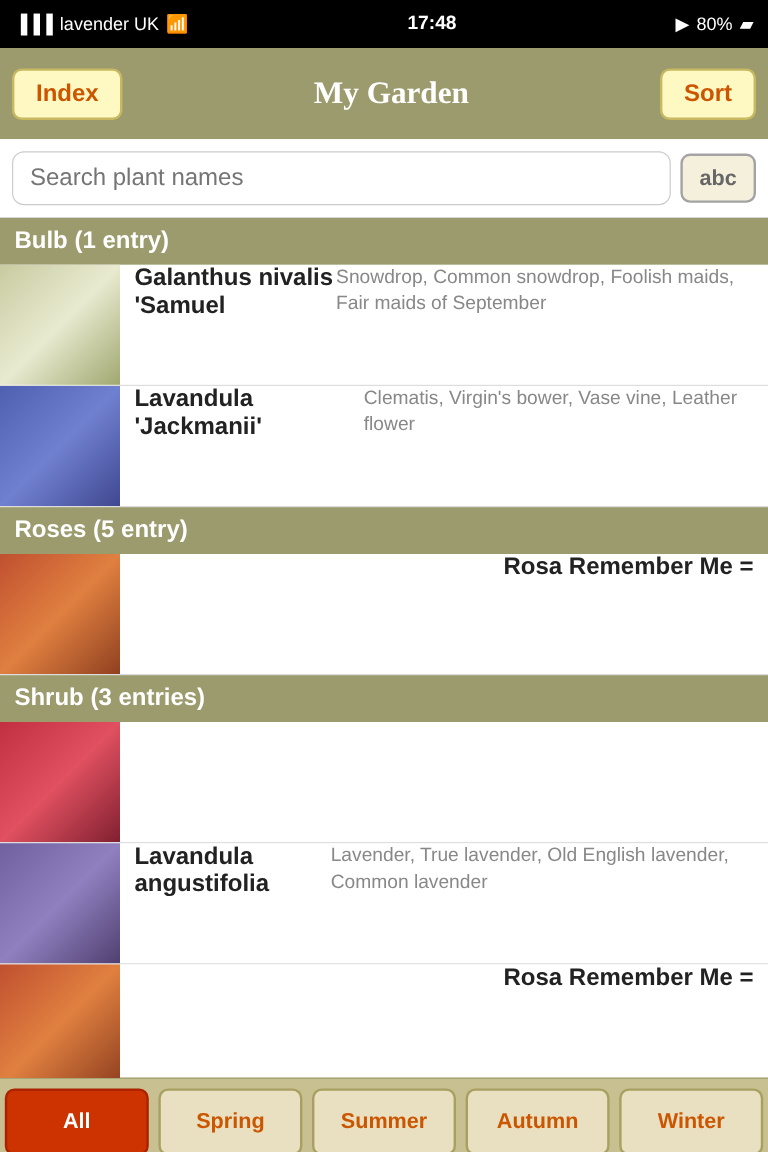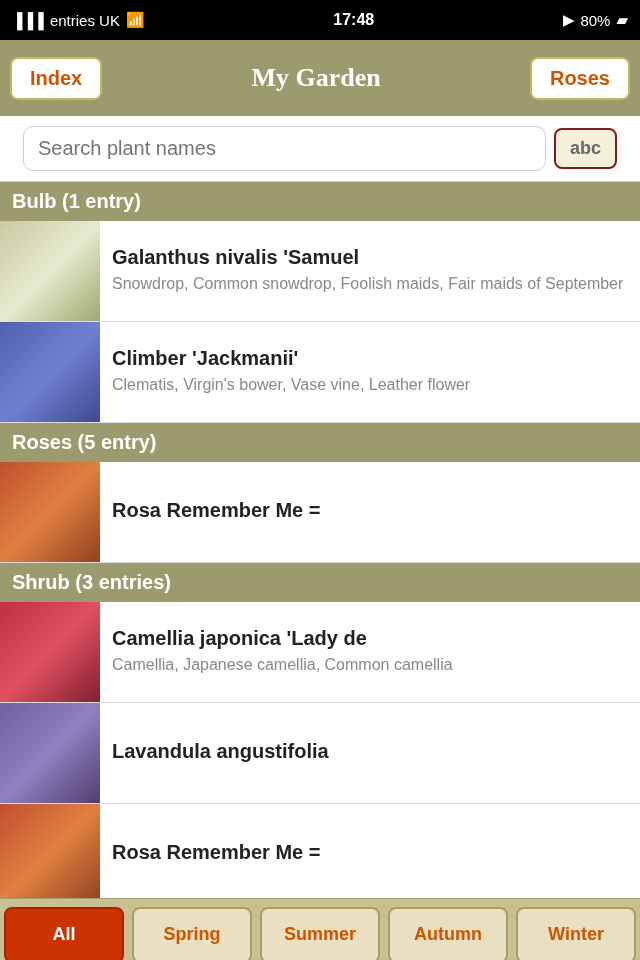--- a/index.html
+++ b/index.html
@@ -30,57 +30,57 @@
     
     #nav-bar {
       background: #9b9b6e;
       height: 76px;
       display: flex;
       align-items: center;
       justify-content: space-between;
       padding: 0 10px;
     }
     .nav-btn {
-      background: #ffffff;
+      background: #fef9c3;
       border: 2px solid #c8b860;
       border-radius: 8px;
       padding: 8px 18px;
       font-size: 20px;
       font-weight: 600;
       color: #cc5500;
       cursor: pointer;
     }
     #nav-title {
       font-size: 26px;
       font-weight: 700;
       color: #fff;
       font-family: Liberation Serif, serif;
     }
 
     
     #search-bar {
       background: #fff;
-      padding: 10px 23px;
+      padding: 10px 10px;
       display: flex;
       align-items: center;
       gap: 8px;
       border-bottom: 1px solid #ccc;
     }
     #search-input {
       flex: 1;
       border: 1.5px solid #ccc;
       border-radius: 10px;
       padding: 10px 14px;
       font-size: 20px;
       color: #aaa;
       background: #fff;
     }
     #abc-btn {
       background: #f5f0dc;
-      border: 2px solid #7f1d1d;
+      border: 2px solid #a3a3a3;
       border-radius: 8px;
       padding: 8px 14px;
       font-size: 18px;
       font-weight: 700;
       color: #666;
       cursor: pointer;
     }
 
     
     #plant-list {
@@ -103,24 +103,24 @@
       min-height: 100px;
     }
     .plant-thumb {
       width: 100px;
       height: 100px;
       flex-shrink: 0;
       overflow: hidden;
     }
     .plant-info {
       flex: 1;
-      padding: 12px 12px;
-      display: flex;
-      flex-direction: column;
-      justify-content: center;
+      padding: 0 12px;
+      display: flex;
+      flex-direction: row;
+      justify-content: flex-end;
     }
     .plant-name {
       font-size: 20px;
       font-weight: 700;
       color: #222;
       margin-bottom: 4px;
     }
     .plant-aliases {
       font-size: 16px;
       color: #888;
@@ -172,35 +172,35 @@
       color: #fff;
       border-color: #aa2200;
     }
   </style>
 </head>
 <body>
 
 <div id="status-bar">
   <div class="status-left">
     <span>▐▐▐</span>
-    <span>entries UK</span>
+    <span>lavender UK</span>
     <span>📶</span>
   </div>
   <div class="status-center">17:48</div>
   <div class="status-right">
     <span>▶</span>
     <span>80%</span>
     <span>▰</span>
   </div>
 </div>
 
 <div id="nav-bar">
   <button class="nav-btn">Index</button>
   <span id="nav-title">My Garden</span>
-  <button class="nav-btn">Roses</button>
+  <button class="nav-btn">Sort</button>
 </div>
 
 <div id="search-bar">
   <input class="" id="search-input" type="text" placeholder="Search plant names" style="">
   <button id="abc-btn">abc</button>
 </div>
 
 <div id="plant-list">
     <div class="section-header">Bulb (1 entry)</div>
     <div class="plant-item">
@@ -210,49 +210,46 @@
       <div class="plant-info">
         <div class="plant-name">Galanthus nivalis 'Samuel</div>
         <div class="plant-aliases">Snowdrop, Common snowdrop, Foolish maids, Fair maids of September</div>
       </div>
     </div>
     <div class="plant-item">
       <div class="plant-thumb thumb-clematis">
         <div class="thumb-inner"></div>
       </div>
       <div class="plant-info">
-        <div class="plant-name">Climber 'Jackmanii'</div>
+        <div class="plant-name">Lavandula 'Jackmanii'</div>
         <div class="plant-aliases">Clematis, Virgin's bower, Vase vine, Leather flower</div>
       </div>
     </div>
     <div class="section-header">Roses (5 entry)</div>
     <div class="plant-item">
       <div class="plant-thumb thumb-rosa-remember">
         <div class="thumb-inner"></div>
       </div>
       <div class="plant-info">
         <div class="plant-name">Rosa Remember Me =</div>
       </div>
     </div>
     <div class="section-header">Shrub (3 entries)</div>
     <div class="plant-item">
       <div class="plant-thumb thumb-camellia">
         <div class="thumb-inner"></div>
       </div>
-      <div class="plant-info">
-        <div class="plant-name">Camellia japonica 'Lady de</div>
-        <div class="plant-aliases">Camellia, Japanese camellia, Common camellia</div>
-      </div>
     </div>
     <div class="plant-item">
       <div class="plant-thumb thumb-lavandula">
         <div class="thumb-inner"></div>
       </div>
       <div class="plant-info">
         <div class="plant-name">Lavandula angustifolia</div>
+        <div class="plant-aliases">Lavender, True lavender, Old English lavender, Common lavender</div>
       </div>
     </div>
     <div class="plant-item">
       <div class="plant-thumb thumb-rosa-remember2">
         <div class="thumb-inner"></div>
       </div>
       <div class="plant-info">
         <div class="plant-name">Rosa Remember Me =</div>
         <div class="plant-aliases"></div>
       </div>

